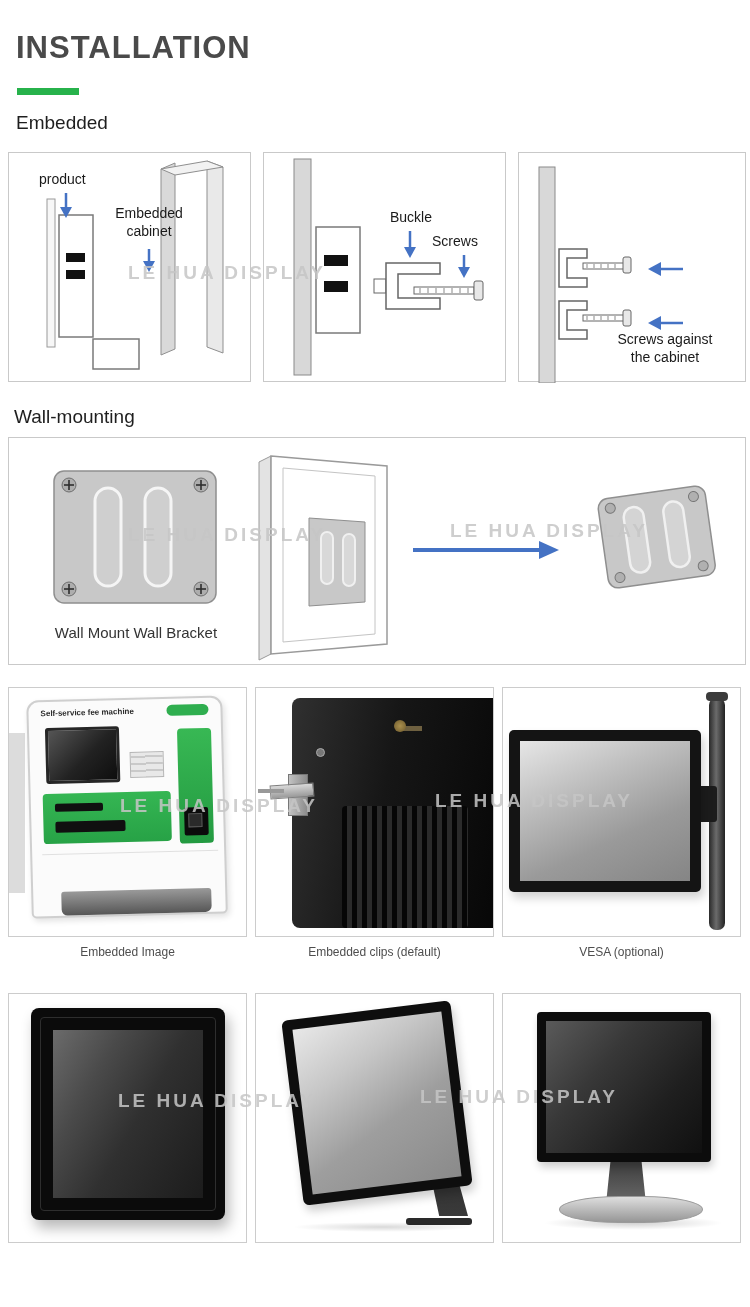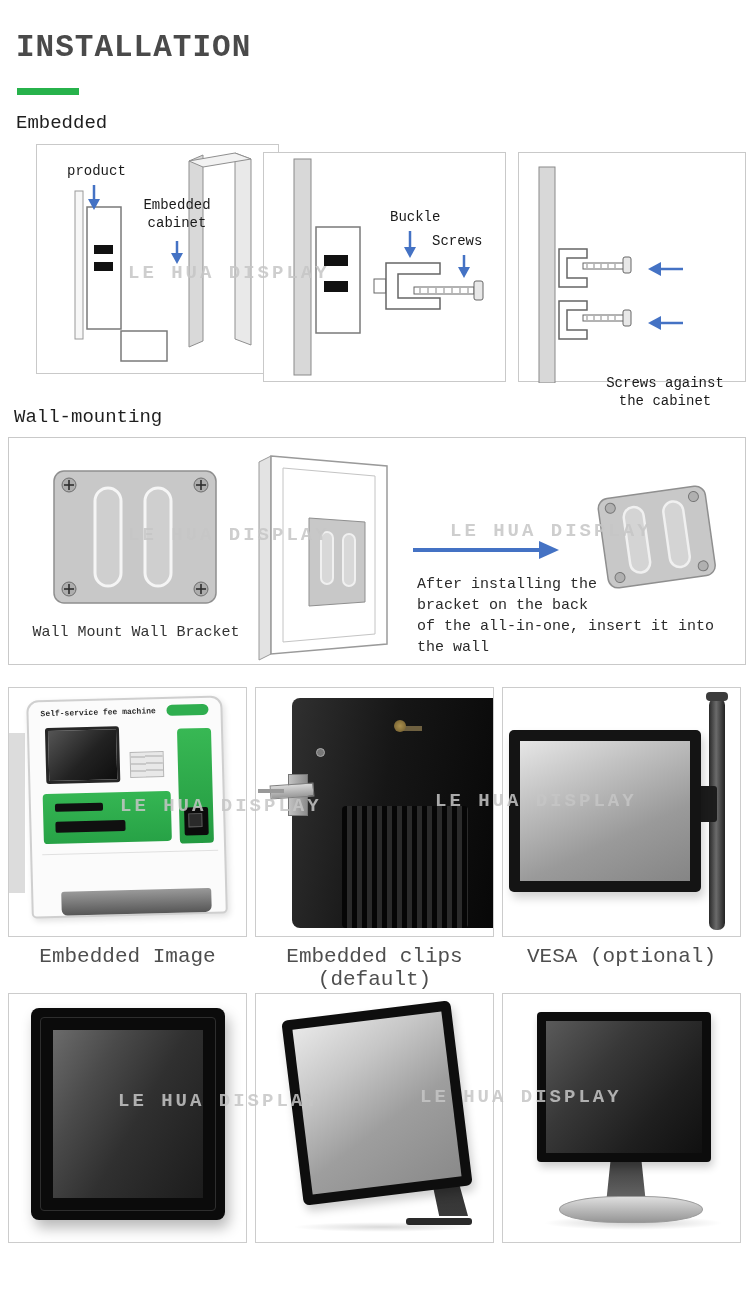--- a/index.html
+++ b/index.html
@@ -1,18 +1,18 @@
 <!DOCTYPE html>
 <html><head>
 <meta charset="utf-8">
 <style>
   * { margin:0; padding:0; box-sizing:border-box; }
   html,body { background:#ffffff; }
   body { font-family:"Liberation Sans", sans-serif; }
-  .page { position:relative; width:750px; height:1307px; background:#ffffff; overflow:hidden;font-family:Liberation Mono, monospace; }
+  .page { position:relative; width:750px; height:1307px; background:#ffffff; overflow:hidden; }
   .abs { position:absolute; }
   .pre { white-space:pre-line; }
 
   
   .title { left:16px; top:30px; font-size:31px; font-weight:700; color:#4a4a4a; letter-spacing:1px; }
   .green-bar { left:17px; top:88px; width:62px; height:7px; background:#27b24b; }
   .subhead { font-size:19px; color:#1e1e1e; }
 
   
   .panel { position:absolute; border:1px solid #c9c9c9; background:#fff; }
@@ -22,21 +22,21 @@
 
   
   .bracket-label { position:absolute; left:22px; top:186px; width:210px; text-align:center; font-size:15px; color:#333; }
   .instruction { position:absolute; left:408px; top:136px; width:326px; font-size:15px; color:#2b2b2b; line-height:1.4; }
 
   
   .wm { position:absolute; font-size:19px; font-weight:700; color:#c6c6c6; letter-spacing:3px; opacity:0.85; z-index:6; }
 
   
   .card { position:absolute; width:239px; height:250px; border:1px solid #cccccc; background:#fff; overflow:hidden; }
-  .caption { position:absolute; width:239px; font-size:21px; color:#4e4e4e; text-align:center; }
+  .caption { position:absolute; width:239px; font-size:12px; color:#4e4e4e; text-align:center; }
 
   
   .kiosk-neighbor { position:absolute; left:0; top:45px; width:16px; height:160px; background:#dcdcdc; }
   .kiosk-body { position:absolute; left:20px; top:10px; width:196px; height:218px; background:#fbfbfb; border:2px solid #cfcfcf; border-radius:12px 12px 5px 5px; transform:rotate(-1.5deg); box-shadow:2px 3px 6px rgba(0,0,0,0.12); }
   .kiosk-header { position:absolute; left:12px; top:7px; font-size:8px; font-weight:700; color:#2c2c2c; }
   .kiosk-badge { position:absolute; right:12px; top:6px; width:42px; height:11px; background:#2fae4f; border-radius:6px; }
   .kiosk-screen { position:absolute; left:16px; top:26px; width:74px; height:56px; background:linear-gradient(135deg,#555 0%,#222 55%,#0e0e0e 100%); border:3px solid #262626; border-radius:3px; }
   .kiosk-keypad { position:absolute; left:100px; top:52px; width:34px; height:26px; background:repeating-linear-gradient(0deg,#e8e8e8 0 5px,#c9c9c9 5px 7px); border:1px solid #b5b5b5; }
   .kiosk-panel { position:absolute; left:12px; top:92px; width:128px; height:50px; background:linear-gradient(#35b653,#27a246); border-radius:4px; }
   .kiosk-slot1 { position:absolute; left:12px; top:10px; width:48px; height:8px; background:#101010; border-radius:2px; }
@@ -86,21 +86,21 @@
 </head>
 <body>
 
 <div class="page">
 
   <div class="abs title">INSTALLATION</div>
   <div class="abs green-bar"></div>
 
   <div class="abs subhead" style="left:16px; top:112px;">Embedded</div>
 
-  <div class="panel" style="left:8px; top:144px; width:243px; height:230px;margin-left:28px;">
+  <div class="panel" style="left:8px; top:152px; width:243px; height:230px;">
     <svg class="panel-svg" width="243" height="230" viewBox="0 0 243 230">
       <g>
         <rect x="38" y="46" width="8" height="148" fill="#f7f7f7" stroke="#9a9a9a"></rect>
         <rect x="50" y="62" width="34" height="122" fill="#ffffff" stroke="#7a7a7a" stroke-width="1.5"></rect>
         <rect x="57" y="100" width="19" height="9" fill="#111111"></rect>
         <rect x="57" y="117" width="19" height="9" fill="#111111"></rect>
         <rect x="84" y="186" width="46" height="30" fill="#ffffff" stroke="#7a7a7a" stroke-width="1.5"></rect>
       </g>
       <g>
         <polygon points="152,16 166,10 166,196 152,202" fill="#d9d9d9" stroke="#8f8f8f"></polygon>
@@ -184,21 +184,21 @@
       </g>
       <g>
         <line x1="164" y1="116" x2="141" y2="116" stroke="#4472c4" stroke-width="2.5"></line>
         <polygon points="129,116 142,109 142,123" fill="#4472c4"></polygon>
       </g>
       <g>
         <line x1="164" y1="170" x2="141" y2="170" stroke="#4472c4" stroke-width="2.5"></line>
         <polygon points="129,170 142,163 142,177" fill="#4472c4"></polygon>
       </g>
     </svg>
-    <div class="dlabel center pre" style="left:70px; top:178px; width:152px;margin-top:44px;">Screws against
+    <div class="dlabel center pre" style="left:70px; top:178px; width:152px;">Screws against
 the cabinet</div>
   </div>
 
   <div class="abs subhead" style="left:14px; top:406px;">Wall-mounting</div>
 
   <div class="panel" style="left:8px; top:437px; width:738px; height:228px;">
     <svg class="panel-svg" width="738" height="228" viewBox="0 0 738 228">
       <g>
         <rect x="45" y="33" width="162" height="132" rx="10" fill="#c8c8c8" stroke="#8f8f8f" stroke-width="1.5"></rect>
         <rect x="86" y="50" width="26" height="98" rx="13" fill="#cfcfcf" stroke="#f5f5f5" stroke-width="3"></rect>
@@ -232,23 +232,20 @@
         <rect x="0" y="0" width="108" height="90" rx="10" fill="#c8c8c8" stroke="#8f8f8f" stroke-width="1.5"></rect>
         <rect x="24" y="12" width="20" height="66" rx="10" fill="#d4d4d4" stroke="#f0f0f0" stroke-width="2.5"></rect>
         <rect x="64" y="12" width="20" height="66" rx="10" fill="#d4d4d4" stroke="#f0f0f0" stroke-width="2.5"></rect>
         <circle cx="12" cy="10" r="5" fill="#b0b0b0" stroke="#777777"></circle>
         <circle cx="96" cy="10" r="5" fill="#b0b0b0" stroke="#777777"></circle>
         <circle cx="12" cy="80" r="5" fill="#b0b0b0" stroke="#777777"></circle>
         <circle cx="96" cy="80" r="5" fill="#b0b0b0" stroke="#777777"></circle>
       </g>
     </svg>
     <div class="bracket-label">Wall Mount Wall Bracket</div>
-    <div class="instruction pre">After installing the
-bracket on the back
-of the all-in-one, insert it into the wall</div>
   </div>
 
   <div class="card" style="left:8px; top:687px;">
     <div class="kiosk-neighbor"></div>
     <div class="kiosk-body">
       <div class="kiosk-header">Self-service fee machine</div>
       <div class="kiosk-badge"></div>
       <div class="kiosk-screen"></div>
       <div class="kiosk-keypad"></div>
       <div class="kiosk-panel">

